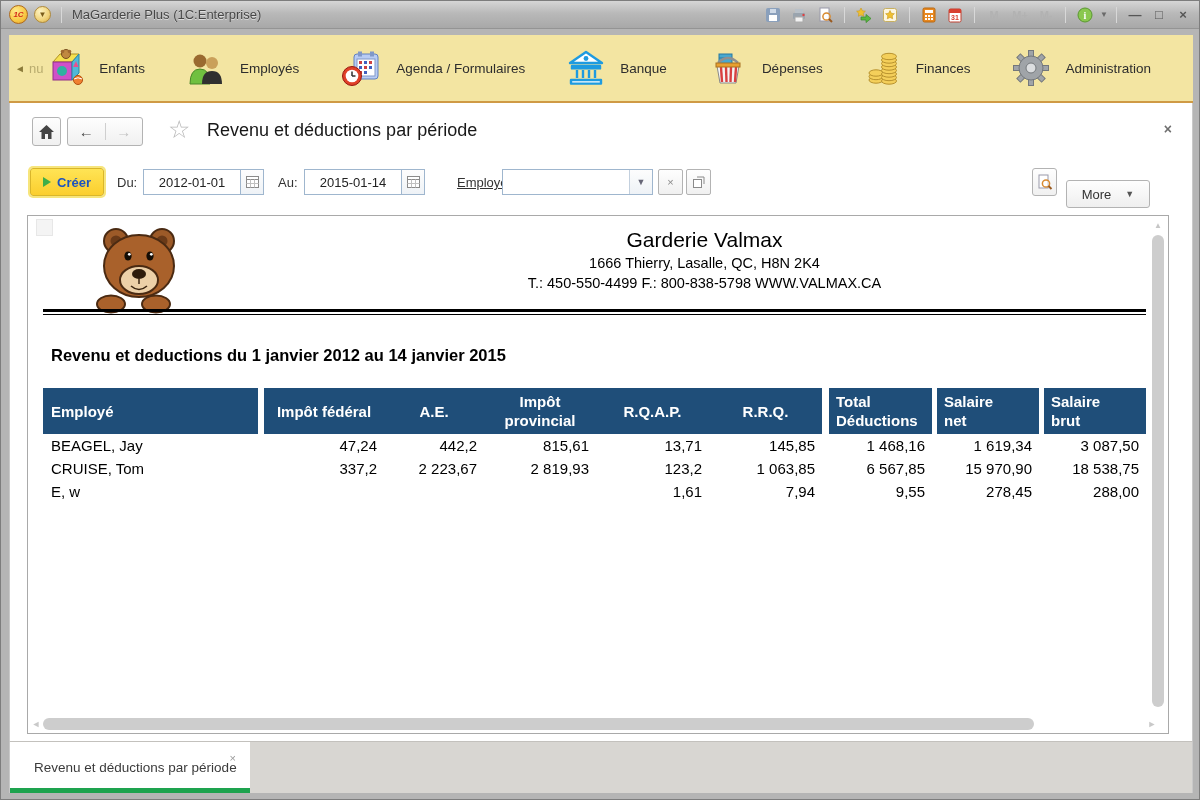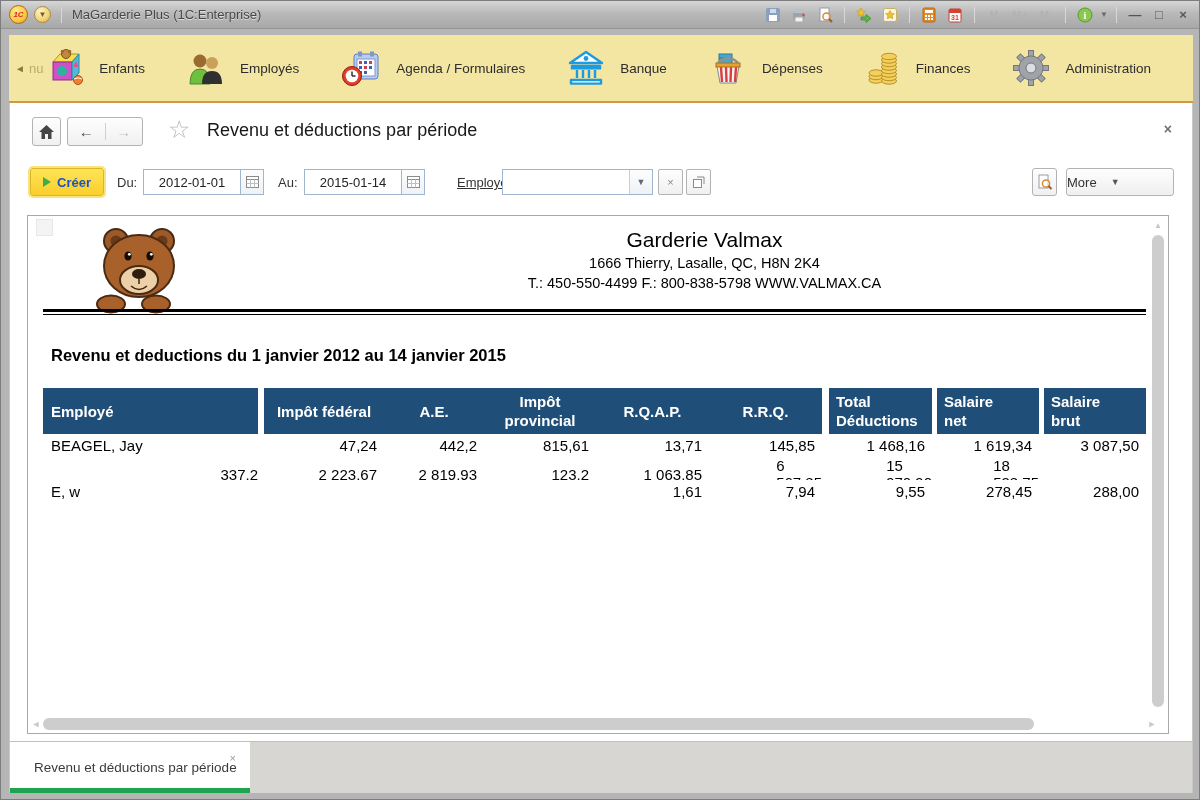--- a/index.html
+++ b/index.html
@@ -58,21 +58,21 @@
   .du-f { left:133px; } .au-f { left:294px; } .emp-f { left:492px; }
   .field input { width:97px; height:26px; border:1px solid #9fb6ce; border-right:none; padding:0 6px; font-size:13px; font-family:"Liberation Sans",sans-serif; color:#222; outline:none;text-align:center; }
   .calbtn { width:24px; height:26px; border:1px solid #9fb6ce; background:linear-gradient(#fdfdfd,#eef2f6); display:flex; align-items:center; justify-content:center; }
   .combo { display:flex; border:1px solid #9fb6ce; height:26px; background:#fff; }
   .combo input { width:126px; border:none; height:24px; }
   .combo .dd { width:23px; border-left:1px solid #c3d0de; display:flex; align-items:center; justify-content:center; color:#667; font-size:9px; background:linear-gradient(#fdfdfd,#eef2f6); }
   .sqbtn { position:absolute; top:2px; width:25px; height:26px; border:1px solid #b3b3b3; background:linear-gradient(#fefefe,#f0f0f0); border-radius:2px; display:flex; align-items:center; justify-content:center; color:#8a8a8a; }
   .clr-b { left:648px; font-size:11px; }
   .open-b { left:676px; }
   .prev-b { left:1022px; top:1px; height:28px; border-radius:3px; }
-  .more-btn { position:absolute; left:1056px; top:1px; width:108px; height:28px; border:1px solid #b3b3b3; border-radius:3px; background:linear-gradient(#fefefe,#efefef); display:flex; align-items:center; gap:14px; font-size:13px; color:#333; }
+  .more-btn { position:absolute; left:1056px; top:13px; width:84px; height:28px; border:1px solid #b3b3b3; border-radius:3px; background:linear-gradient(#fefefe,#efefef); display:flex; align-items:center; justify-content:center; gap:14px; font-size:13px; color:#333; }
   .more-btn .dd { font-size:9px; color:#555; }
 
   
   .report { position:absolute; left:17px; top:112px; width:1142px; height:519px; border:1px solid #a9a9a9; background:#fff; overflow:hidden; }
   .selsq { position:absolute; left:8px; top:3px; width:17px; height:17px; background:#f4f4f4; border:1px solid #e7e7e7; }
   .bearlogo { position:absolute; left:62px; top:8px; }
   .cohead { position:absolute; left:235px; top:10px; width:883px; text-align:center; color:#000; }
   .co-name { font-size:21px; line-height:27px; }
   .co-line { font-size:14.5px; line-height:20px; }
   .dline { position:absolute; left:15px; top:93px; width:1103px; border-top:3px solid #000; }
@@ -486,20 +486,21 @@
             <div class="c num">145,85</div>
               <div class="gap"></div>
             <div class="c num">1 468,16</div>
               <div class="gap"></div>
             <div class="c num">1 619,34</div>
               <div class="gap"></div>
             <div class="c num">3 087,50</div>
           </div>
 
           <div class="trow drow">
+            <div class="c name">CRUISE, Tom</div>
               <div class="gap"></div>
             <div class="c num">337,2</div>
             <div class="c num">2 223,67</div>
             <div class="c num">2 819,93</div>
             <div class="c num">123,2</div>
             <div class="c num">1 063,85</div>
               <div class="gap"></div>
             <div class="c num">6 567,85</div>
               <div class="gap"></div>
             <div class="c num">15 970,90</div>

